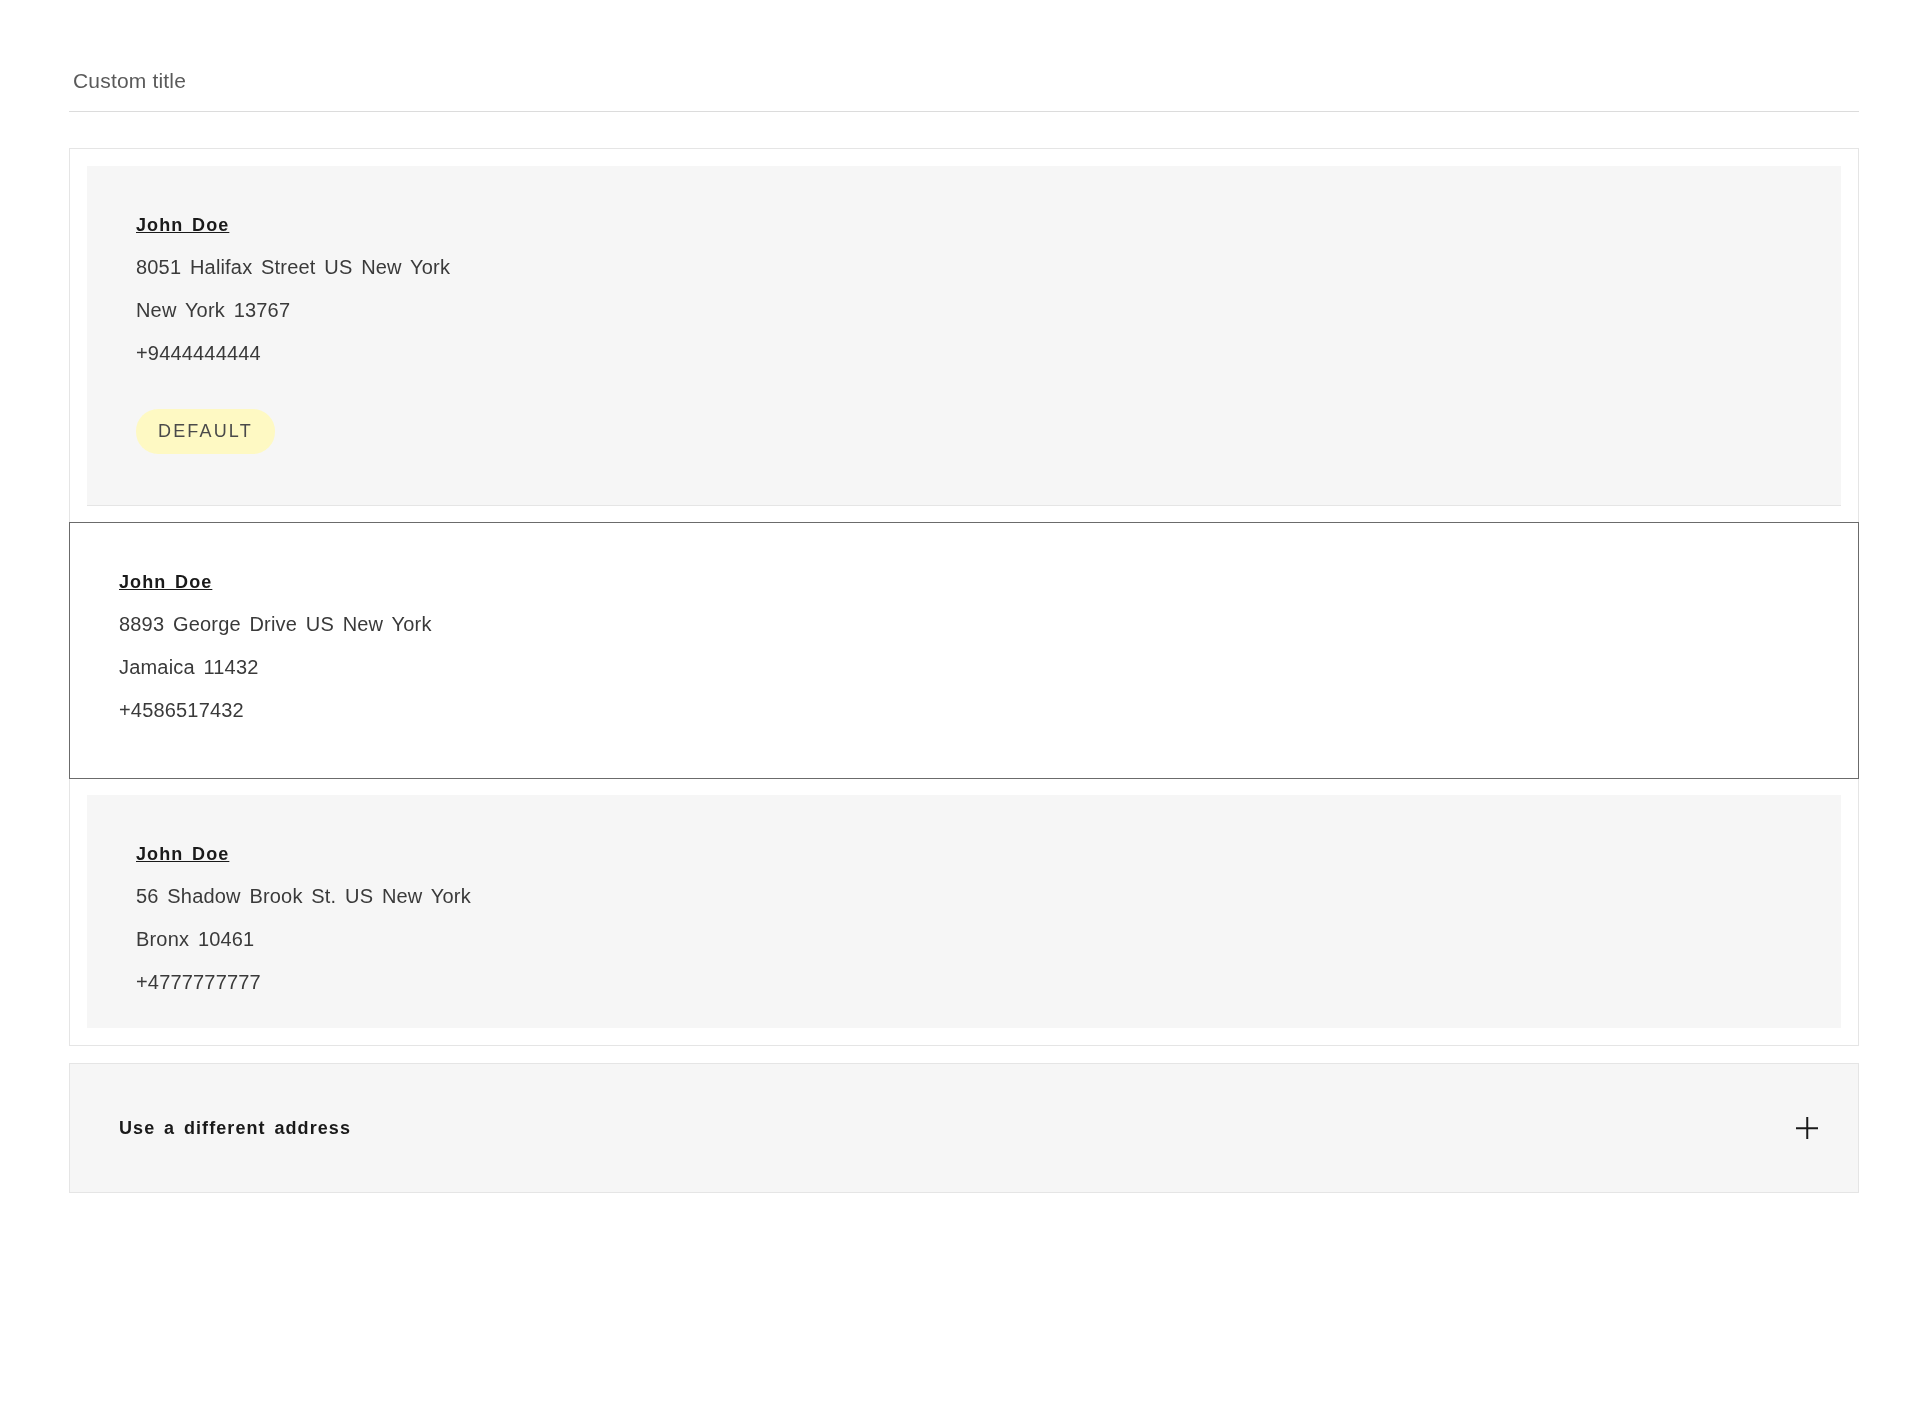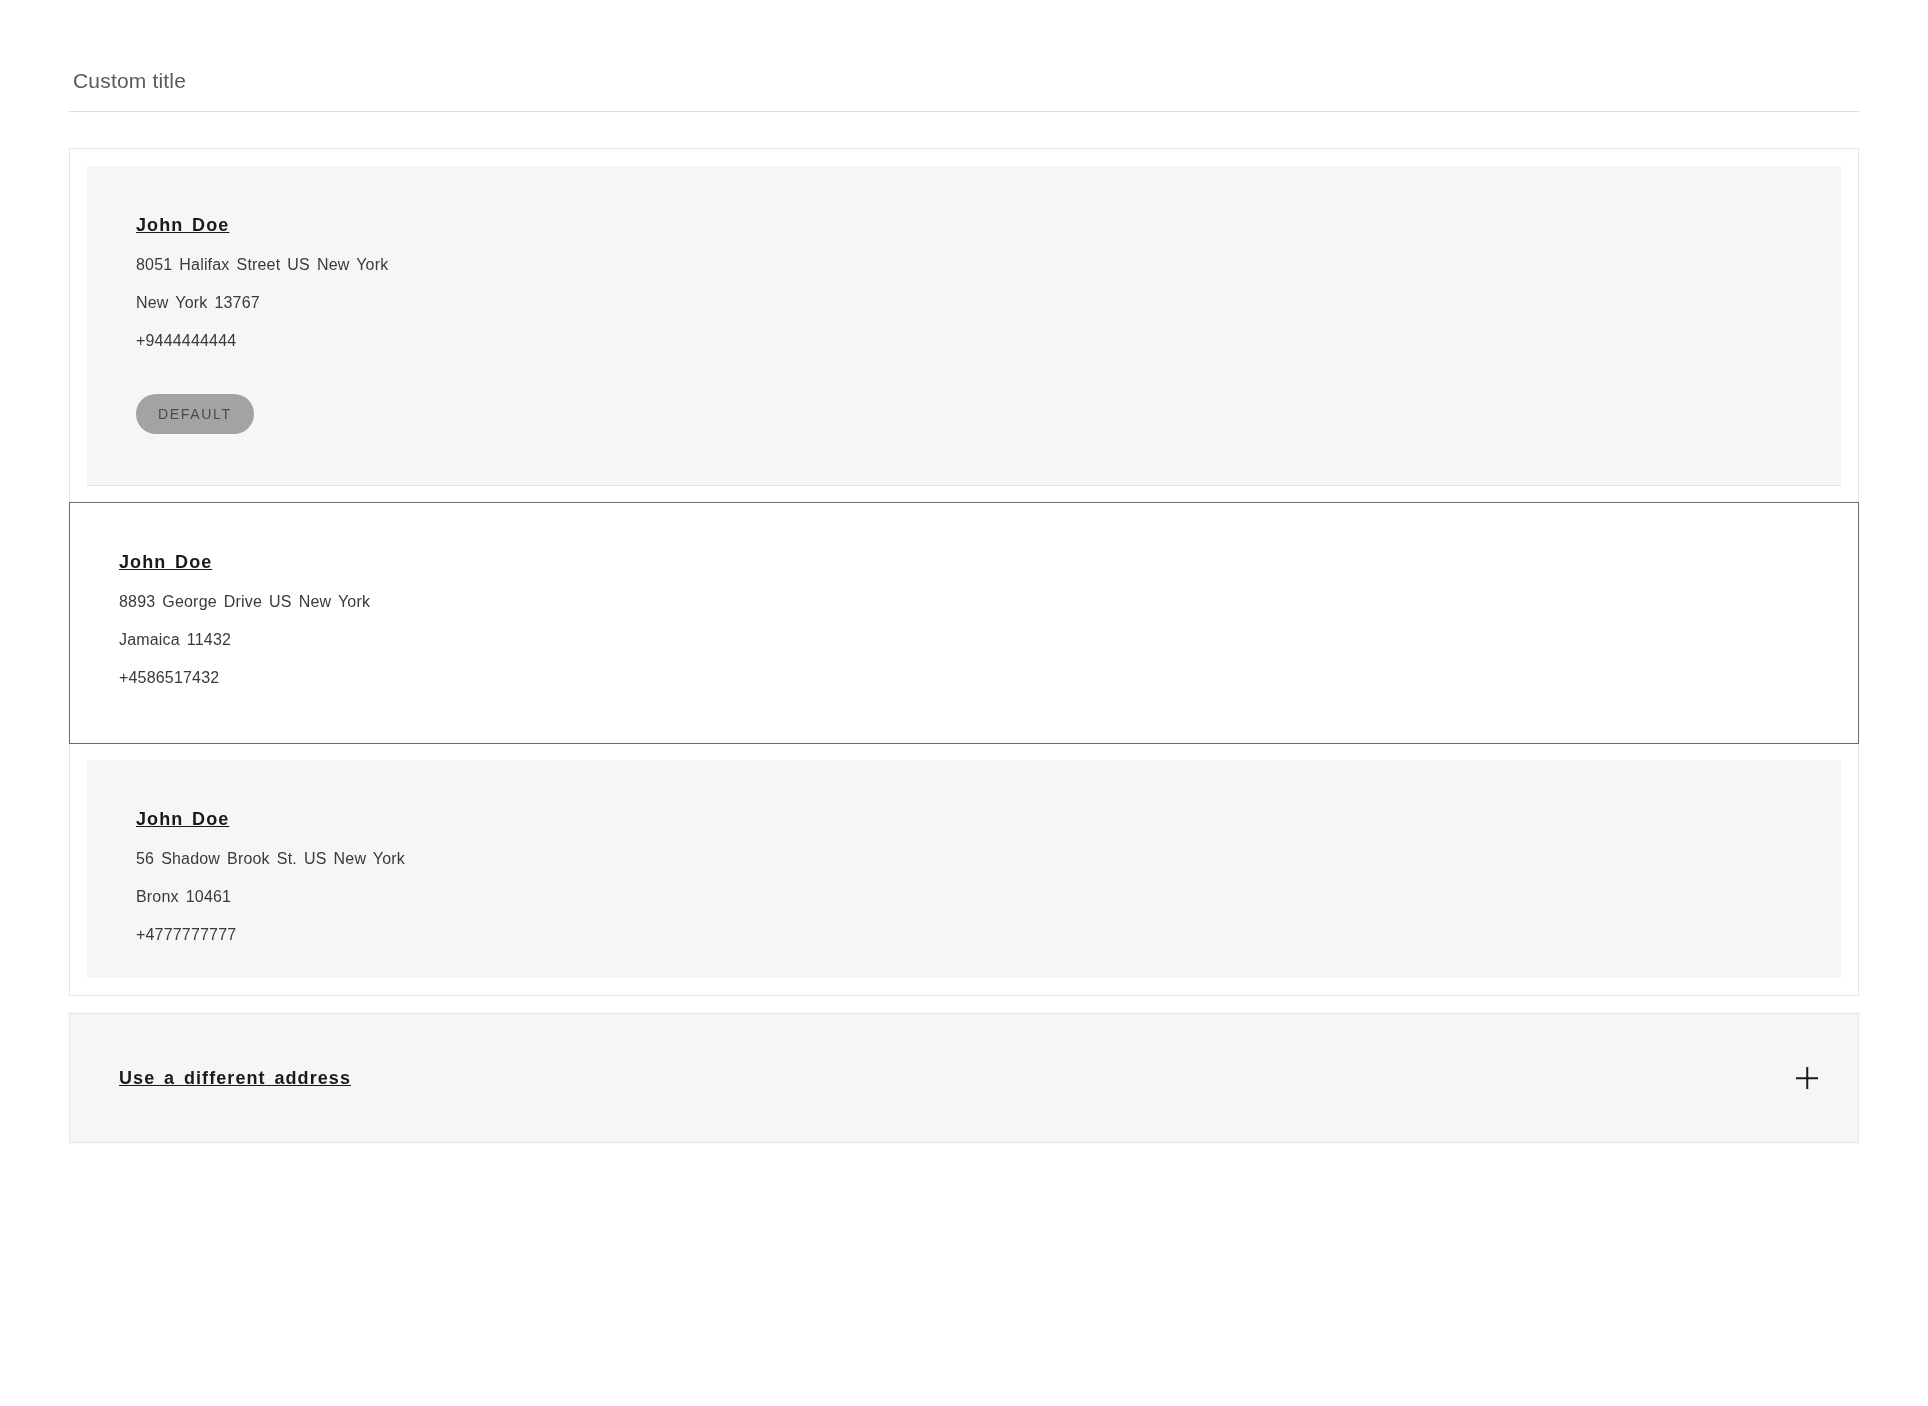--- a/index.html
+++ b/index.html
@@ -49,34 +49,34 @@
     .address-name {
       font-weight: 600;
       font-size: 18px;
       color: #1a1a1a;
       letter-spacing: 0.06em;
       word-spacing: 0.15em;
       margin-bottom: 20px;
       text-decoration: underline;
     }
     .address-line {
-      font-size: 16px;
+      font-size: 20px;
       color: #3a3a3a;
       margin-bottom: 20px;
       font-weight: 400;
       word-spacing: 0.15em;
     }
     .address-line:last-child {
       margin-bottom: 0;
     }
     .default-badge {
       display: inline-block;
-      background: #a3a3a3;
+      background: #fef9c3;
       color: #4a4a4a;
-      font-size: 14px;
+      font-size: 18px;
       letter-spacing: 0.12em;
       padding: 12px 22px;
       border-radius: 22px;
       margin-top: 24px;
       font-weight: 400;
     }
     .different-address {
       background: #f6f6f6;
       border: 1px solid #e5e5e5;
       margin-top: 4px;
@@ -85,21 +85,20 @@
       justify-content: space-between;
       align-items: center;
       cursor: pointer;
     }
     .different-address-label {
       font-size: 18px;
       font-weight: 600;
       letter-spacing: 0.06em;
       word-spacing: 0.15em;
       color: #1a1a1a;
-      text-decoration: underline;
     }
     .plus-icon {
       width: 22px;
       height: 22px;
       position: relative;
       margin-right: 8px;
     }
     .plus-icon::before,
     .plus-icon::after {
       content: '';

